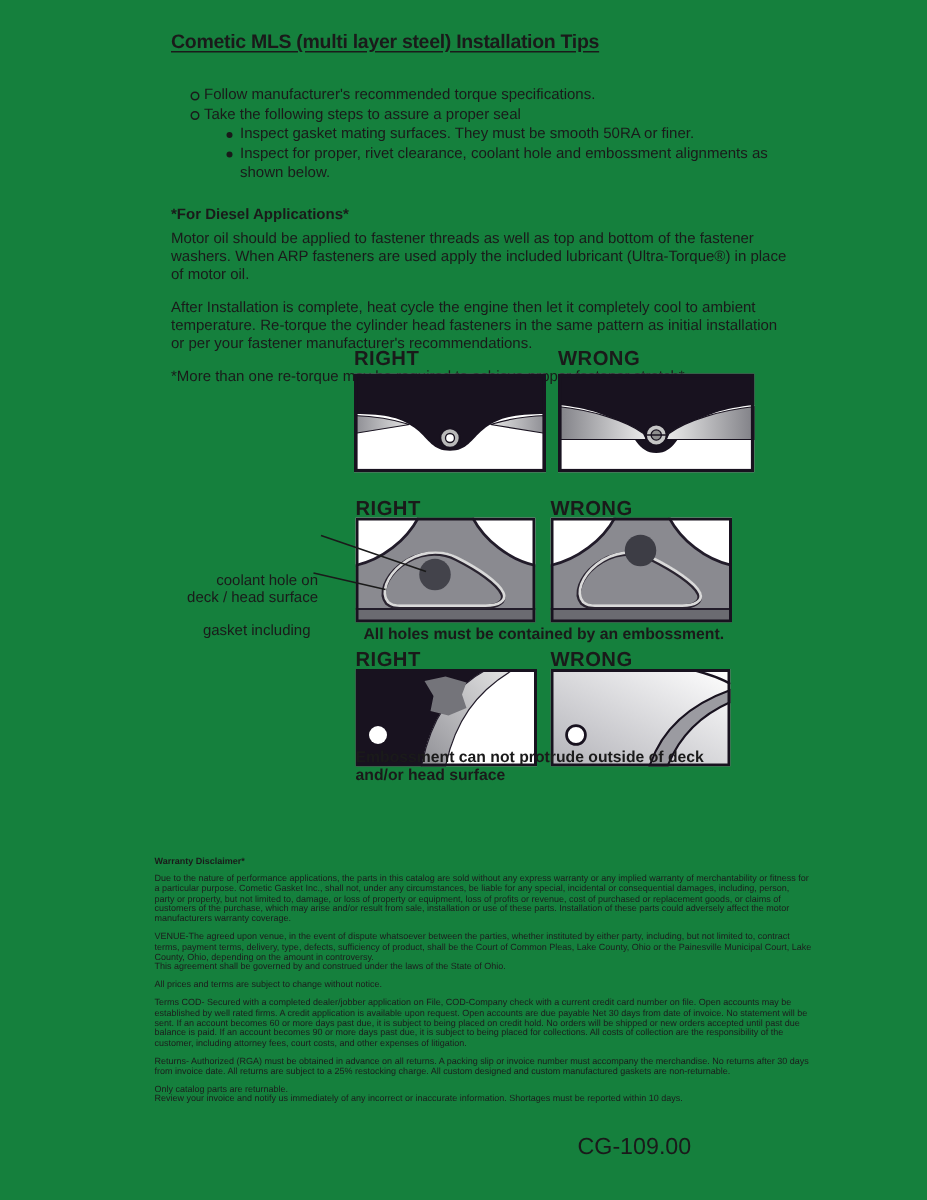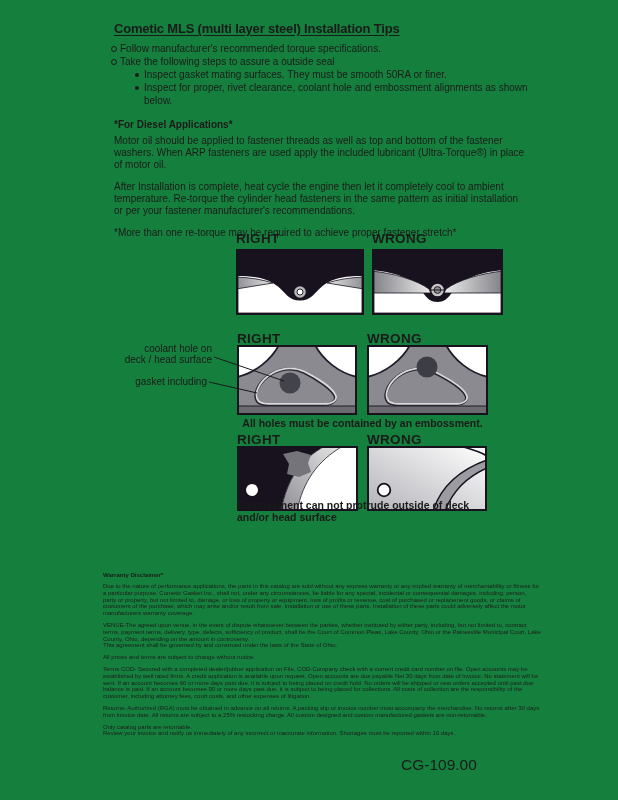--- a/index.html
+++ b/index.html
@@ -6,54 +6,54 @@
   .page{
     position:relative;width:618px;height:800px;background:#15803d;overflow:hidden;
     font-family:"Liberation Sans","DejaVu Sans",sans-serif;color:#1a1a1a;
   }
   
   .intro{position:absolute;left:110px;top:19px;width:424px;}
   .title{
     font-size:13px;font-weight:bold;letter-spacing:-0.2px;margin:0 0 6px 4px;
     text-decoration:underline;text-underline-offset:2px;display:inline-block;
   }
-  .bullets{list-style:none;margin:0;padding:0;font-size:10px;line-height:13px;}
+  .bullets{list-style:none;margin:16px;padding:0;font-size:10px;line-height:13px;}
   .bullets li{position:relative;padding-left:10px;}
   .bullets li.sub{margin-left:24px;}
   .circ{position:absolute;left:1px;top:4px;width:4px;height:4px;border:1px solid #1a1a1a;border-radius:50%;}
   .dot{position:absolute;left:1px;top:4.5px;width:4px;height:4px;background:#1a1a1a;border-radius:50%;}
   .diesel-head{font-size:10px;font-weight:bold;margin:12px 0 5px 4px;}
   .intro p{font-size:10px;line-height:12px;margin:0 0 10px 4px;width:414px;}
   
   .diagrams{position:absolute;left:0;top:228px;width:618px;height:322px;}
   .diagrams .abs{position:absolute;}
   .dlabel{font-size:13.5px;font-weight:bold;text-align:left;letter-spacing:0.3px;}
   .caption{font-size:10.5px;font-weight:bold;line-height:12px;}
   .caption.center{text-align:center;}
   .pre{white-space:pre-line;}
-  .sidelabel{font-size:10px;line-height:11px;text-align:right;white-space:pre-line;}
+  .sidelabel{font-size:10px;line-height:11px;text-align:right;white-space:pre-line;margin-top:39px;}
   .overlay{position:absolute;left:0;top:0;pointer-events:none;}
   .dbox{display:block;}
   
   .fineprint{position:absolute;left:103px;top:572px;width:438px;}
   .fp-head{font-size:6px;font-weight:bold;margin:0 0 5px 0;}
   .fineprint p{font-size:6px;line-height:6.8px;margin:0 0 5px 0;white-space:pre-line;color:#1c1c1c;}
   
-  .footer-code{position:absolute;left:385px;top:756px;font-size:15.5px;margin-left:16px;}
+  .footer-code{position:absolute;left:385px;top:756px;font-size:15.5px;}
 </style>
 </head>
 <body>
 
 <div class="page">
 
   <div class="intro">
     <h1 class="title">Cometic MLS (multi layer steel) Installation Tips</h1>
     <ul class="bullets">
       <li><span class="circ"></span><span>Follow manufacturer's recommended torque specifications.</span></li>
-      <li><span class="circ"></span><span>Take the following steps to assure a outside seal</span></li>
+      <li><span class="circ"></span><span>Take the following steps to assure a proper seal</span></li>
       <li class="sub"><span class="dot"></span><span>Inspect gasket mating surfaces.  They must be smooth 50RA or finer.</span></li>
       <li class="sub"><span class="dot"></span><span>Inspect for proper, rivet clearance, coolant hole and embossment alignments as shown below.</span></li>
     </ul>
     <h2 class="diesel-head">*For Diesel Applications*</h2>
     <p>Motor oil should be applied to fastener threads as well as top and bottom of the fastener washers. When ARP fasteners are used apply the included lubricant (Ultra-Torque®) in place of motor oil.</p>
     <p>After Installation is complete, heat cycle the engine then let it completely cool to ambient temperature. Re-torque the cylinder head fasteners in the same pattern as initial installation or per your fastener manufacturer's recommendations.</p>
     <p>*More than one re-torque may be required to achieve proper fastener stretch*</p>
   </div>
 
   <div class="diagrams">

